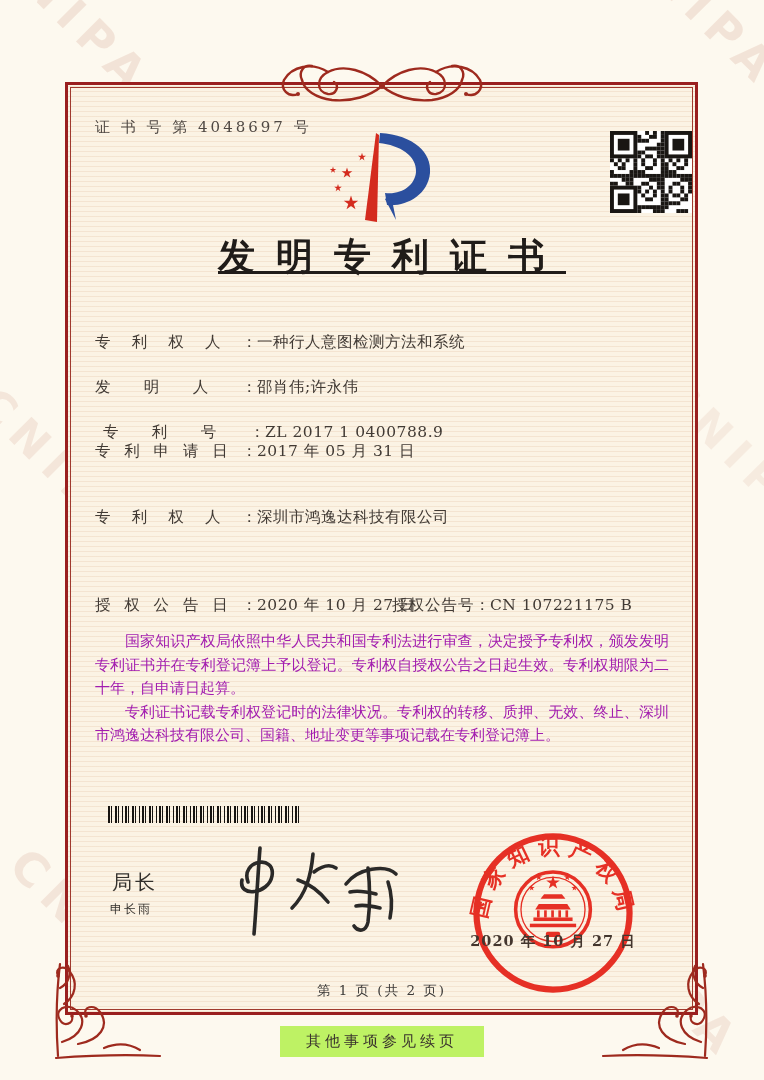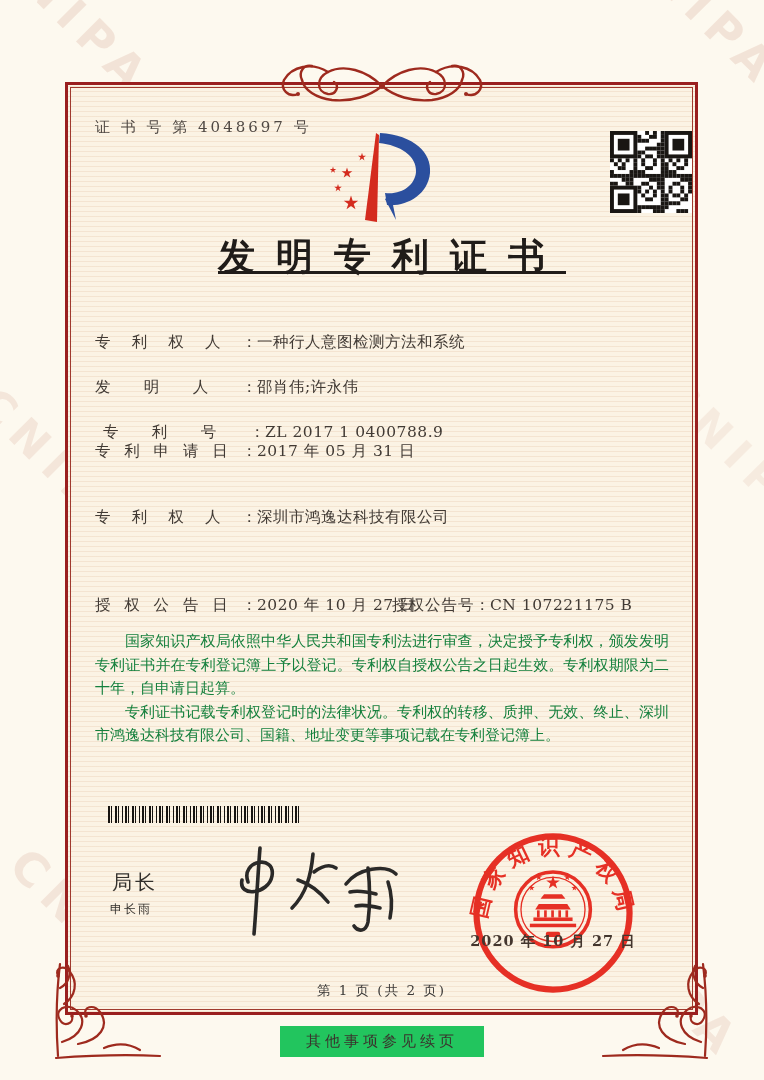--- a/index.html
+++ b/index.html
@@ -35,42 +35,42 @@
     font-size:37px; font-weight:bold; color:#201c19;
     letter-spacing:21px; padding-left:21px; box-sizing:border-box;text-decoration:underline;
   }
   .row{left:95px; width:575px; font-size:15.5px; color:#413a34; line-height:23px;}
   .row .lab{display:inline-block; width:162px; text-align:justify; text-align-last:justify; vertical-align:top;}
   .row .val{display:inline-block; vertical-align:top; letter-spacing:0.5px;}
   .row-addr .val{width:405px;}
   .grant-pair2{position:absolute; left:297px; top:0; white-space:nowrap;}
   .grant-pair2 .lab{width:98px;}
   .paras{left:95px; width:574px; top:630px; font-size:15px; line-height:23.5px;
-    color:#15803d; text-align:justify;}
+    color:#a21caf; text-align:justify;}
   .paras p{margin:0; text-indent:2em;}
   .barcode{
     left:108px; top:806px; width:192px; height:17px;
     background:repeating-linear-gradient(90deg,
       #161310 0 2px, transparent 2px 3px,
       #161310 3px 4px, transparent 4px 7px,
       #161310 7px 9px, transparent 9px 10px,
       #161310 10px 11px, transparent 11px 14px,
       #161310 14px 15px, transparent 15px 17px);
   }
   .signer-title{left:112px; top:869px; font-size:20px; letter-spacing:3px; color:#33302c;}
   .signer-name{left:110px; top:901px; font-size:12px; letter-spacing:2px; color:#33302c;}
   .sig-svg{left:218px; top:842px;}
   .seal-svg{left:464px; top:824px;}
   .seal-date{
     left:464px; top:932px; width:178px; text-align:center;
     font-size:14.5px; color:#43362e; letter-spacing:1px; font-weight:bold;
   }
   .page-info{left:65px; width:633px; top:982px; text-align:center; font-size:13.5px; color:#3c3a38; letter-spacing:2px;}
   .foot-note{left:0; width:764px; top:1026px; text-align:center;}
-  .foot-note span{display:inline-block; background:#22c55e; padding:6px 26px; font-size:15px; letter-spacing:4px; color:#3a332d;}
+  .foot-note span{display:inline-block; background:#bef264; padding:6px 26px; font-size:15px; letter-spacing:4px; color:#3a332d;}
   .orn{pointer-events:none;}
   svg{display:block;}
 </style>
 </head>
 <body>
 
 <div class="page">
 
   <div class="wm" style="left:-30px;  top:-12px; font-size:46px; opacity:.16;">CNIPA</div>
   <div class="wm" style="left:598px;  top:-20px; font-size:46px; opacity:.16;">CNIPA</div>

